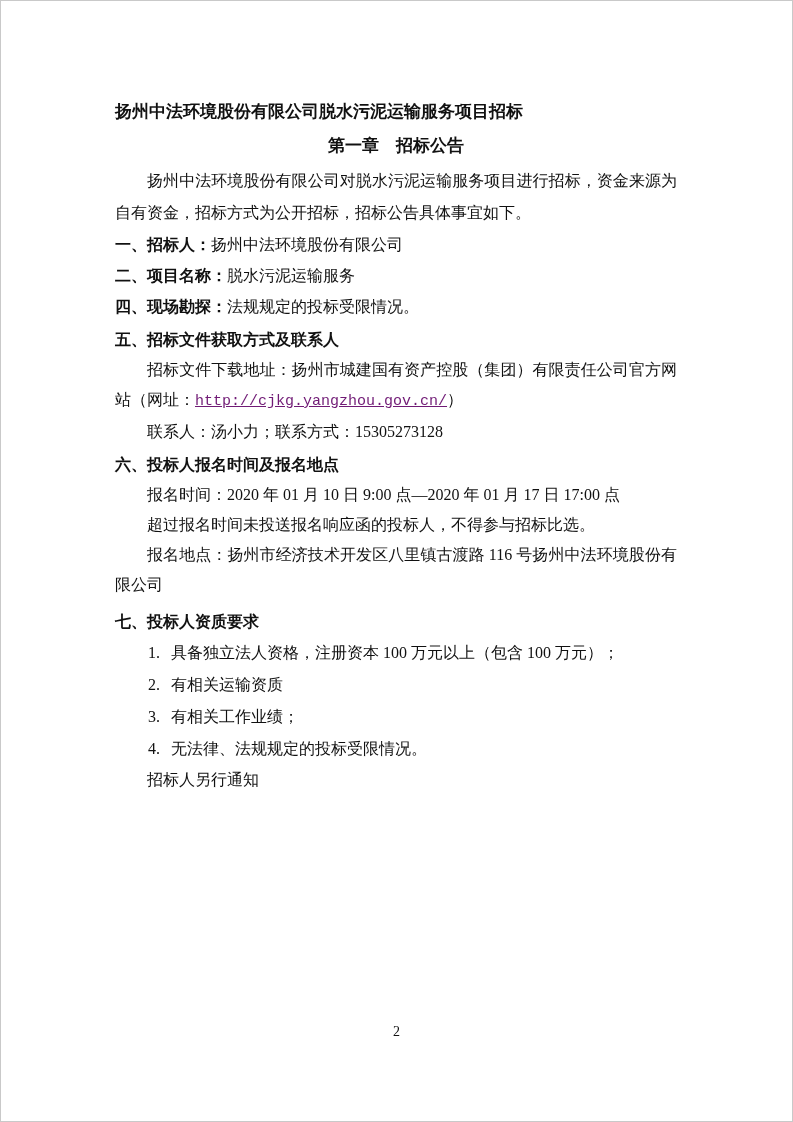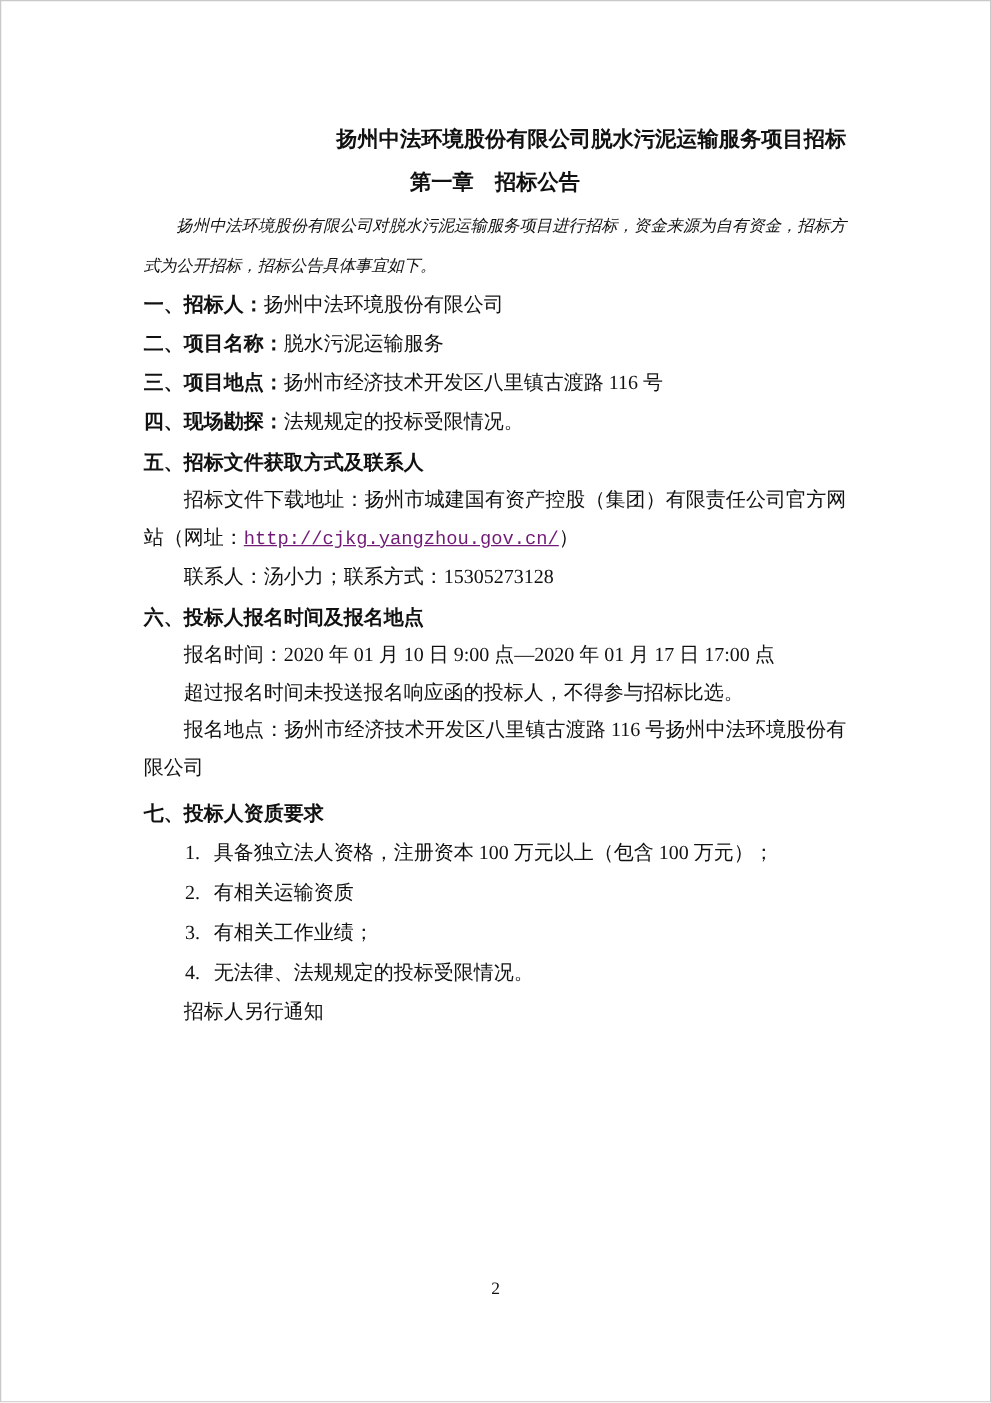--- a/index.html
+++ b/index.html
@@ -20,39 +20,38 @@
   }
   .content {
     position: absolute;
     left: 114px;
     top: 94px;
     width: 562px;
   }
   .title {
     font-size: 17px;
     font-weight: bold;
-    text-align: right;
+    text-align: left;
     line-height: 34px;
   }
   .chapter {
     font-size: 17px;
     font-weight: bold;
     text-align: center;
     line-height: 34px;
   }
   p {
     margin: 0;
   }
   .intro {
     margin-top: 2px;
-    font-size: 13px;
+    font-size: 16px;
     line-height: 32px;
     text-align: justify;
     text-indent: 2em;
-    font-style: italic;
   }
   .section-line {
     font-size: 16px;
     line-height: 31px;
     text-align: justify;
   }
   .section-line .sec-heading {
     font-weight: bold;
   }
   .sec-gap {
@@ -104,21 +103,20 @@
     <div class="title">扬州中法环境股份有限公司脱水污泥运输服务项目招标</div>
 
     <div class="chapter">第一章　招标公告</div>
 
     <p class="intro">扬州中法环境股份有限公司对脱水污泥运输服务项目进行招标，资金来源为自有资金，招标方式为公开招标，招标公告具体事宜如下。</p>
 
     <p class="section-line"><span class="sec-heading"><span>一、</span><span>招标人：</span></span><span>扬州中法环境股份有限公司</span></p>
 
     <p class="section-line"><span class="sec-heading"><span>二、</span><span>项目名称：</span></span><span>脱水污泥运输服务</span></p>
 
-    <p class="section-line"><span class="sec-heading"><span>三、</span><span>项目地点：</span></span><span>扬州市经济技术开发区八里镇古渡路 116 号</span></p>
 
     <p class="section-line"><span class="sec-heading"><span>四、</span><span>现场勘探：</span></span><span>法规规定的投标受限情况。</span></p>
 
     <p class="section-line sec-gap"><span class="sec-heading"><span>五、</span><span>招标文件获取方式及联系人</span></span></p>
 
     <p class="body-line"><span>招标文件下载地址：扬州市城建国有资产控股（集团）有限责任公司官方网站（网址：</span><a class="url-link" href="#">http://cjkg.yangzhou.gov.cn/</a><span>）</span></p>
 
     <p class="body-line">联系人：汤小力；联系方式：15305273128</p>
 
     <p class="section-line sec-gap"><span class="sec-heading"><span>六、</span><span>投标人报名时间及报名地点</span></span></p>

